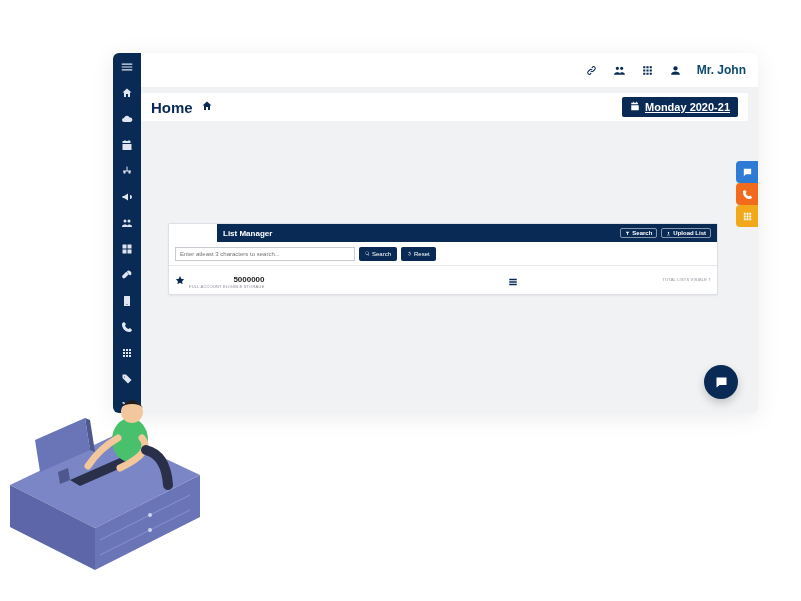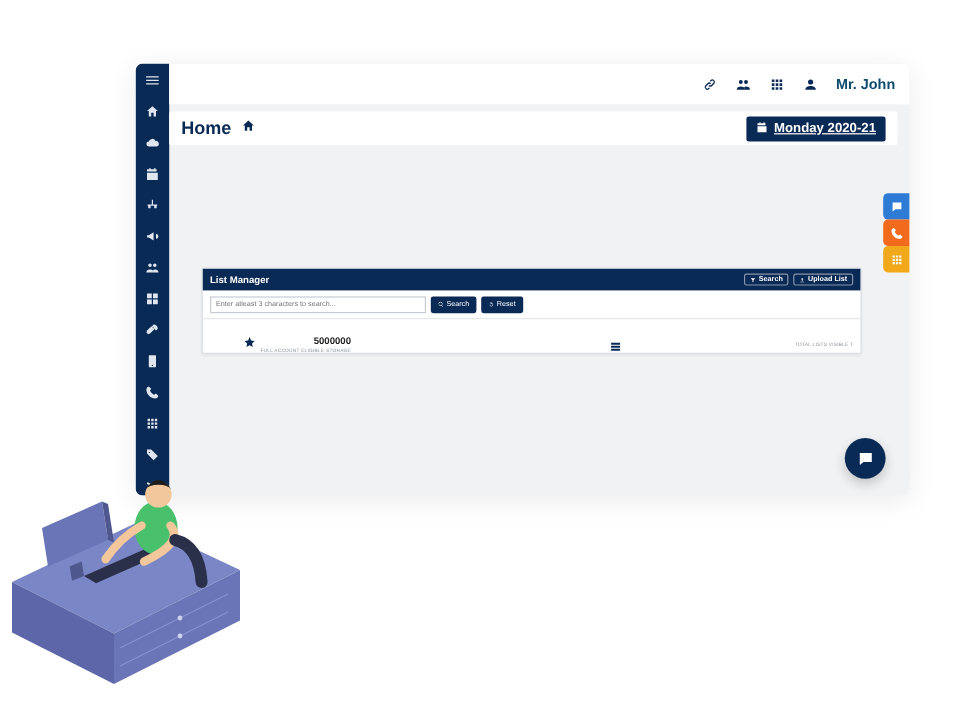--- a/index.html
+++ b/index.html
@@ -99,20 +99,21 @@
   .panel-head {
     background: #0a2a56;
     color: #fff;
     height: 18px;
     display: flex;
     align-items: center;
     justify-content: space-between;
     padding: 0 6px;
     font-size: 8px;
     font-weight: 600;
+    margin-left: 48px;
   }
   .panel-head .actions { display: flex; gap: 4px; }
   .panel-head .chip {
     border: 1px solid rgba(255,255,255,0.5);
     padding: 1px 4px;
     font-size: 6px;
     border-radius: 2px;
     display: flex; align-items: center; gap: 2px;
     cursor: pointer;
   }
@@ -144,25 +145,24 @@
     cursor: pointer;
     color: #fff;
   }
   .btn svg { width: 5px; height: 5px; fill: currentColor; }
   .btn.search { background: #0a2a56; }
   .btn.reset { background: #0a2a56; }
 
   .panel-stats {
     height: 28px;
     display: flex;
-    align-items: flex-end;
+    align-items: center;
     padding: 3px 6px 0 6px;
     font-size: 5px;
     color: #697080;
-    margin-left: 28px;
   }
   .stat { display: flex; align-items: flex-start; gap: 4px; }
   .stat .big { font-size: 8px; font-weight: 700; color: #222; text-align: right; }
   .stat .lbl { font-size: 4px; color: #8a8f99; letter-spacing: 0.2px; }
   .stat-col { text-align: right; }
   .stat svg { width: 10px; height: 10px; fill: #0a2a56; }
   .stat1 { flex: 0 0 190px; }
   .stat2 { flex: 0 0 190px; }
   .stat3 { flex: 1; text-align: right; justify-content: flex-end;}
   .stat3 .lbl { text-align: right; }

